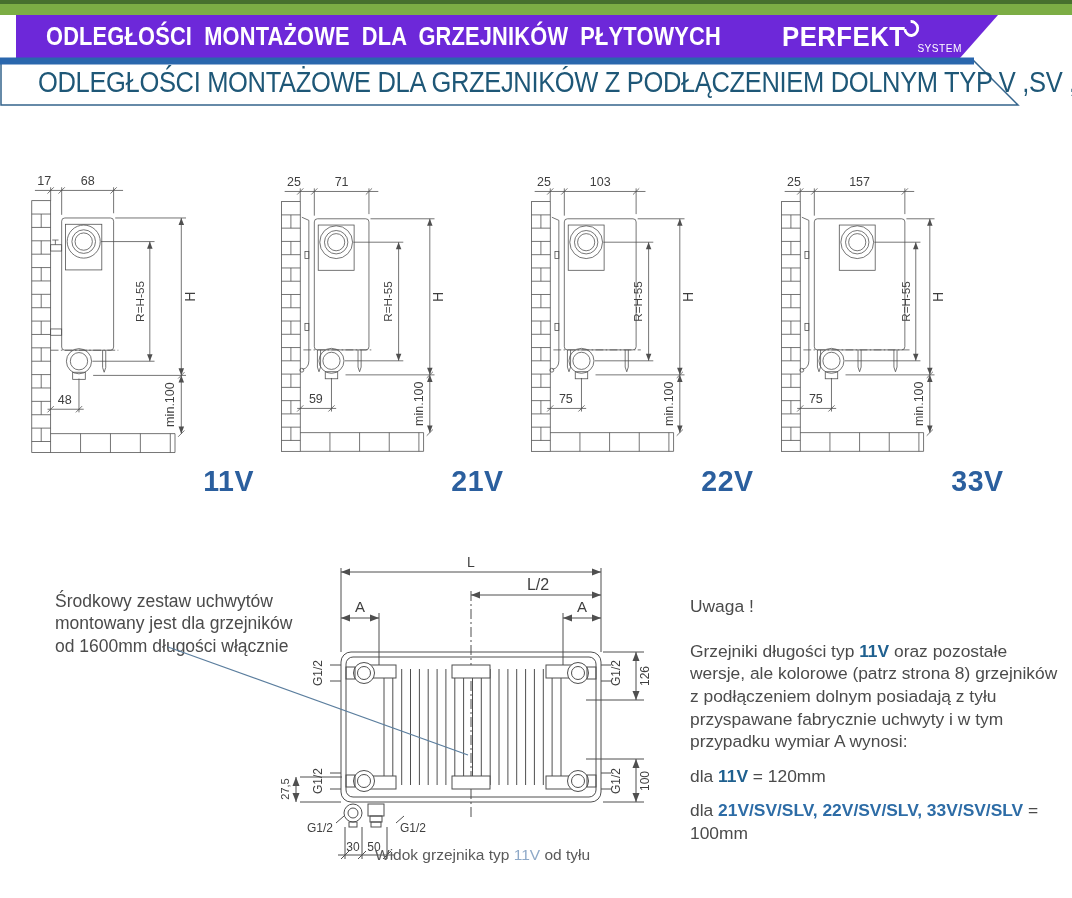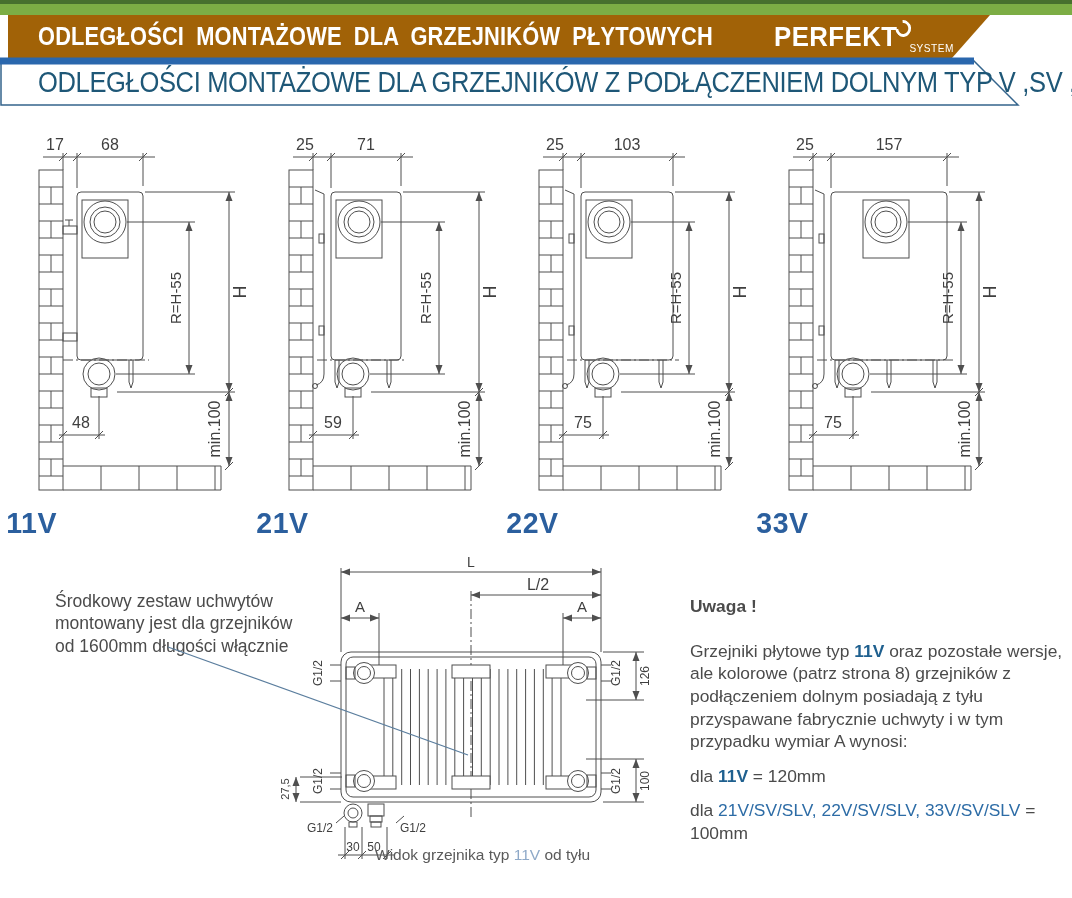--- a/index.html
+++ b/index.html
@@ -1,50 +1,50 @@
 <!DOCTYPE html>
 <html><head>
 <meta charset="utf-8">
 <style>
   html,body{margin:0;padding:0;background:#e9e9e9;}
   .page{position:relative;width:1072px;height:898px;background:#ffffff;overflow:hidden;
         font-family:"Liberation Sans",sans-serif;margin:0 auto;}
   
   .green-strip{position:absolute;top:0;left:0;width:1072px;height:15px;background:#7cad45;border-top:4px solid #47702e;box-sizing:border-box;}
-  .banner-blue{position:absolute;top:15px;left:8px;width:982px;height:43px;background:#a16207;
+  .banner-blue{position:absolute;top:15px;left:16px;width:982px;height:43px;background:#6d28d9;
                clip-path:polygon(0 0,100% 0,calc(100% - 38px) 100%,0 100%);}
   .banner-blue .inner{position:absolute;top:0;left:30px;height:43px;display:flex;align-items:center;white-space:nowrap;}
   .bar-title{color:#fff;font-weight:bold;font-size:26px;letter-spacing:.2px;word-spacing:7px;
              display:inline-block;transform:scaleX(.84);transform-origin:left center;}
   .brand{color:#fff;font-weight:bold;font-size:28px;letter-spacing:.5px;display:inline-block;margin-left:-68px;
          transform:scaleX(.92);transform-origin:left center;}
   .brand-hook{display:inline-block;width:11px;height:11px;border:3.5px solid #fff;border-radius:50%;
               border-left-color:transparent;transform:rotate(40deg);position:relative;top:-9px;margin:0 -4px 0 -2px;}
   .brand-sub{color:#fff;font-size:11px;font-weight:normal;letter-spacing:.5px;position:relative;top:6px;left:2px;}
   .banner-white-svg{position:absolute;top:56px;left:0;}
   .subtitle-text{position:absolute;top:66px;left:38px;white-space:nowrap;color:#1e5777;font-size:29px;
                  letter-spacing:-.4px;display:inline-block;transform:scaleX(.88);transform-origin:left center;}
   
   .diagrams{position:absolute;top:130px;left:5px;width:1060px;display:flex;}
-  .cell{width:250px;flex:0 0 250px;display:flex;flex-direction:column;align-items:flex-start;}
+  .cell{width:250px;flex:0 0 250px;display:flex;align-items:flex-end;}
   .dlabel{margin-top:8px;font-size:30px;font-weight:bold;color:#2b5f9e;letter-spacing:.5px;
           transform:scaleX(.95);}
   svg{display:block;}
   svg text{font-family:"Liberation Sans",sans-serif;}
   
   .bottom{position:absolute;top:555px;left:0;width:1072px;height:343px;}
   .leader-overlay{position:absolute;top:0;left:0;pointer-events:none;}
   .note-left{position:absolute;top:35px;left:55px;width:260px;font-size:17.5px;line-height:1.28;color:#4b4b4b;}
   .rear-wrap{position:absolute;top:0;left:280px;}
   .note-right{position:absolute;top:40px;left:690px;width:376px;color:#4b4b4b;font-size:17.4px;line-height:1.3;}
-  .note-right .heading{margin-bottom:22px;font-weight:bold;}
+  .note-right .heading{margin-bottom:22px;}
   .note-right .para{margin-bottom:8px;}
   .note-right .dline{margin-top:12px;}
   .b-blue{color:#1f608f;font-weight:bold;}
-  .m-blue{color:#2d6ca6;font-weight:normal;}
+  .m-blue{color:#2d6ca6;font-weight:bold;}
 </style>
 </head>
 <body>
 
 <div class="page">
 
   <div class="green-strip"></div>
   <div class="banner-blue">
     <div class="inner">
       <span class="bar-title">ODLEGŁOŚCI MONTAŻOWE DLA GRZEJNIKÓW PŁYTOWYCH</span>
@@ -544,18 +544,18 @@
             <text x="94" y="296" text-anchor="middle" font-size="12" fill="#3f3f3f" stroke="none">50</text>
             <text x="95" y="305" font-size="15.5" fill="#5a5a5a" stroke="none"><tspan>Widok grzejnika typ </tspan><tspan fill="#8ea9c8">11V</tspan><tspan> od tyłu</tspan></text>
           </g>
         </svg>
       </div>
     <svg class="leader-overlay" width="1072" height="343" viewBox="0 0 1072 343">
       <line x1="168" y1="92" x2="468" y2="200" stroke="#5b7e9e" stroke-width="1.2"></line>
     </svg>
     <div class="note-right">
       <div class="heading">Uwaga !</div>
-      <div class="para"><span>Grzejniki płytowe typ </span><span class="b-blue">11V</span><span> oraz pozostałe wersje, ale kolorowe (patrz strona 8) grzejników z podłączeniem dolnym posiadają z tyłu przyspawane fabrycznie uchwyty i w tym przypadku wymiar A wynosi:</span></div>
+      <div class="para"><span>Grzejniki długości typ </span><span class="b-blue">11V</span><span> oraz pozostałe wersje, ale kolorowe (patrz strona 8) grzejników z podłączeniem dolnym posiadają z tyłu przyspawane fabrycznie uchwyty i w tym przypadku wymiar A wynosi:</span></div>
       <div class="dline"><span>dla </span><span class="b-blue">11V</span><span> = 120mm</span></div>
       <div class="dline"><span>dla </span><span class="m-blue">21V/SV/SLV, 22V/SV/SLV, 33V/SV/SLV</span><span> = 100mm</span></div>
     </div>
   </div>
 </div>
 
 </body></html>

